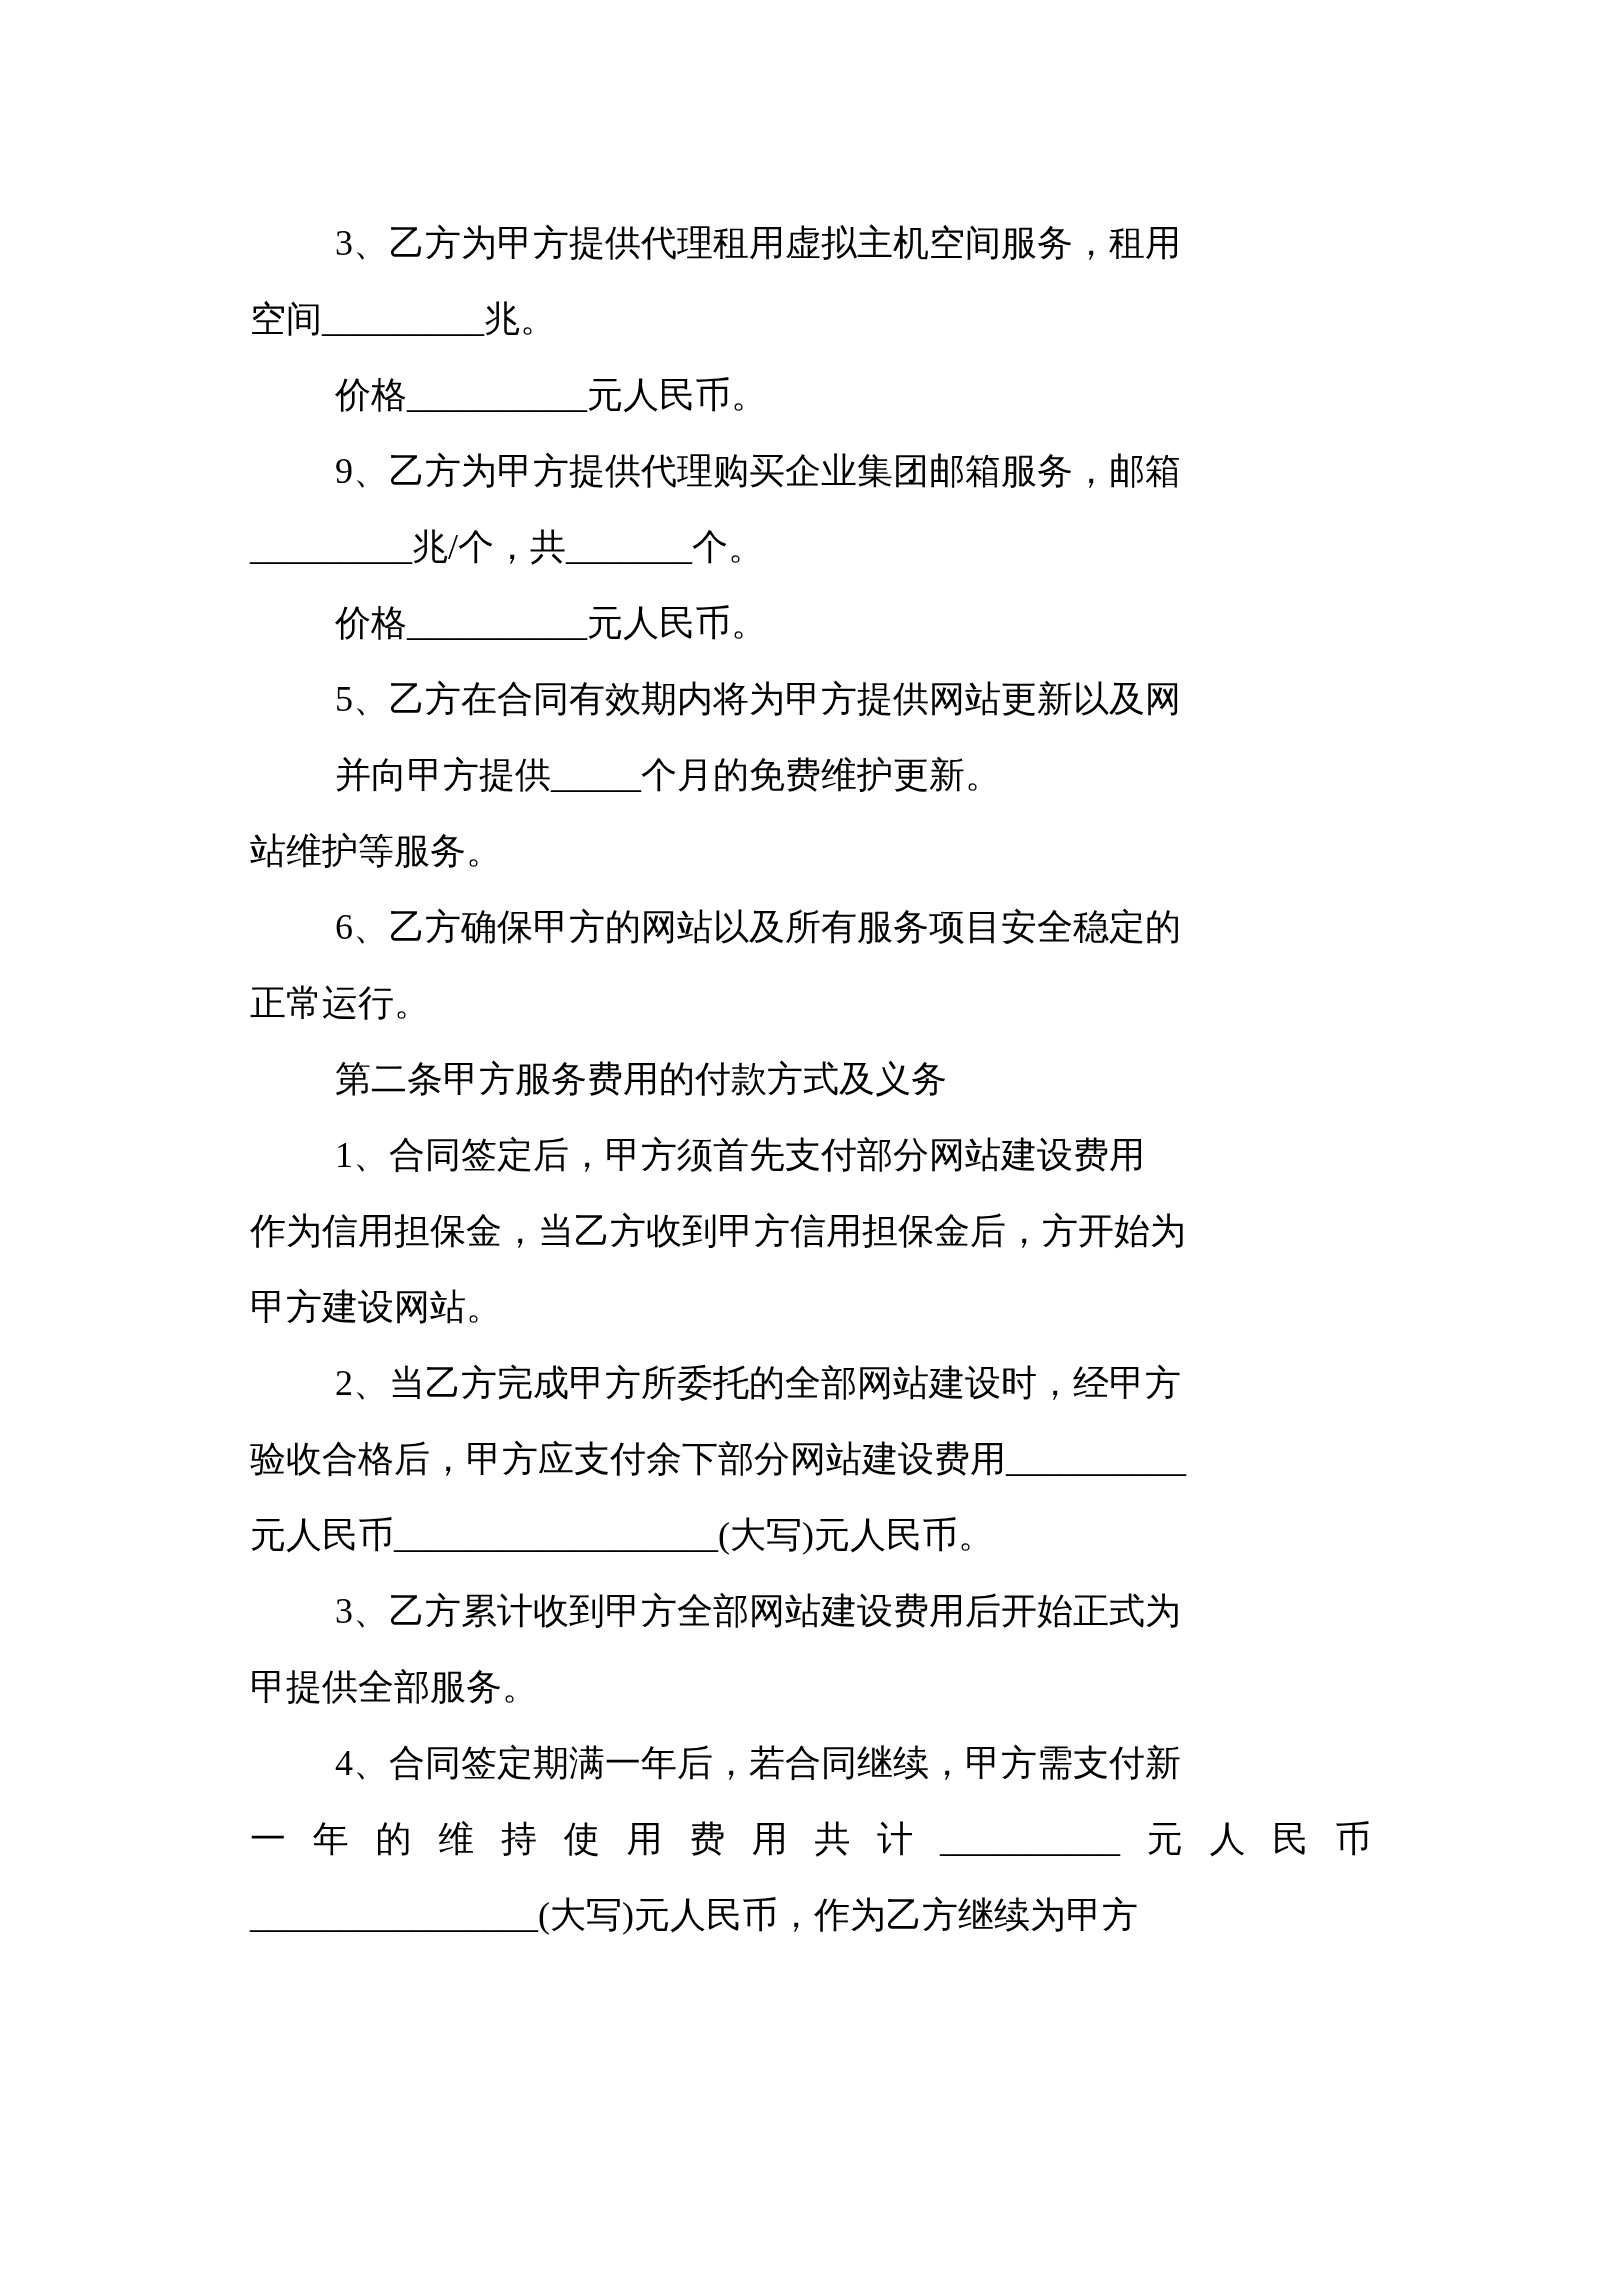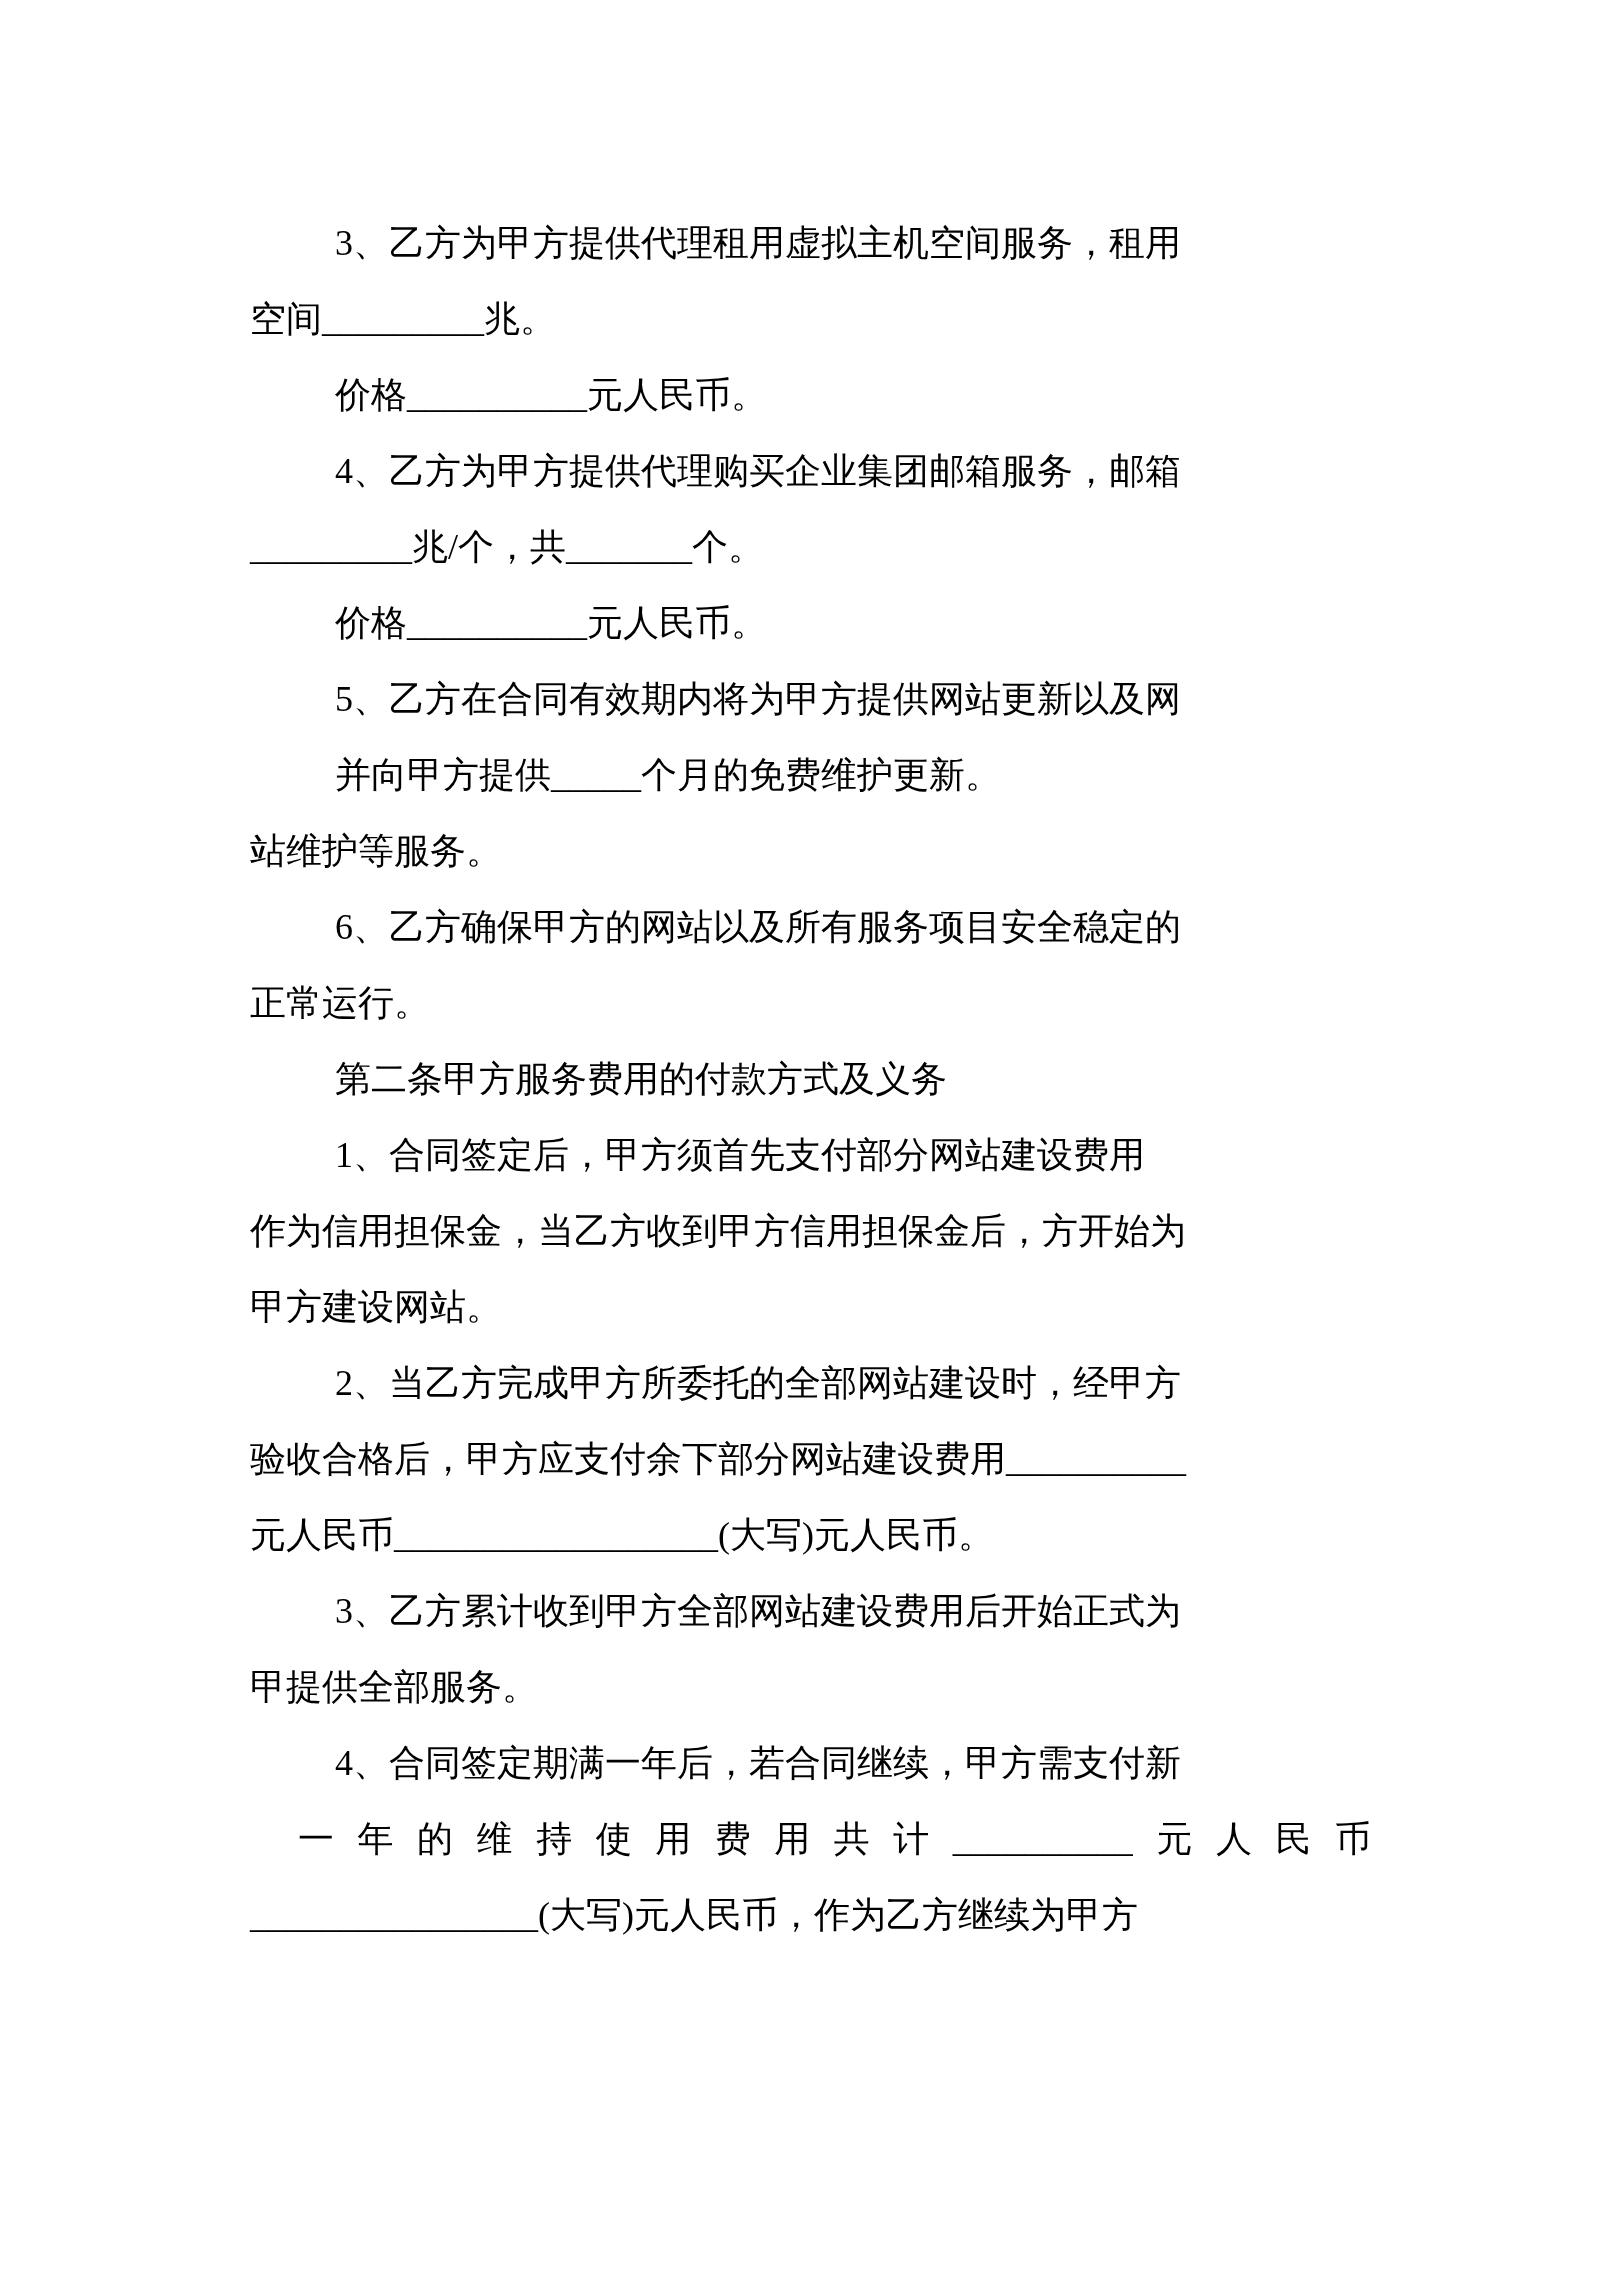--- a/index.html
+++ b/index.html
@@ -24,31 +24,30 @@
     height: 76px;
     white-space: nowrap;
   }
   .line.indent {
     text-indent: 85px;
   }
   .line.spread {
     white-space: normal;
     text-align: justify;
     text-align-last: justify;
-    margin-left: 48px;
   }
 </style>
 </head>
 <body>
 
 <div class="page">
   <div class="line indent">3、乙方为甲方提供代理租用虚拟主机空间服务，租用</div>
   <div class="line">空间_________兆。</div>
   <div class="line indent">价格__________元人民币。</div>
-  <div class="line indent">4、乙方为甲方提供代理购买企业集团邮箱服务，邮箱</div>
+  <div class="line indent">9、乙方为甲方提供代理购买企业集团邮箱服务，邮箱</div>
   <div class="line">_________兆/个，共_______个。</div>
   <div class="line indent">价格__________元人民币。</div>
   <div class="line indent">5、乙方在合同有效期内将为甲方提供网站更新以及网</div>
   <div class="line indent">并向甲方提供_____个月的免费维护更新。</div>
   <div class="line">站维护等服务。</div>
   <div class="line indent">6、乙方确保甲方的网站以及所有服务项目安全稳定的</div>
   <div class="line">正常运行。</div>
   <div class="line indent">第二条甲方服务费用的付款方式及义务</div>
   <div class="line indent">1、合同签定后，甲方须首先支付部分网站建设费用</div>
   <div class="line">作为信用担保金，当乙方收到甲方信用担保金后，方开始为</div>

